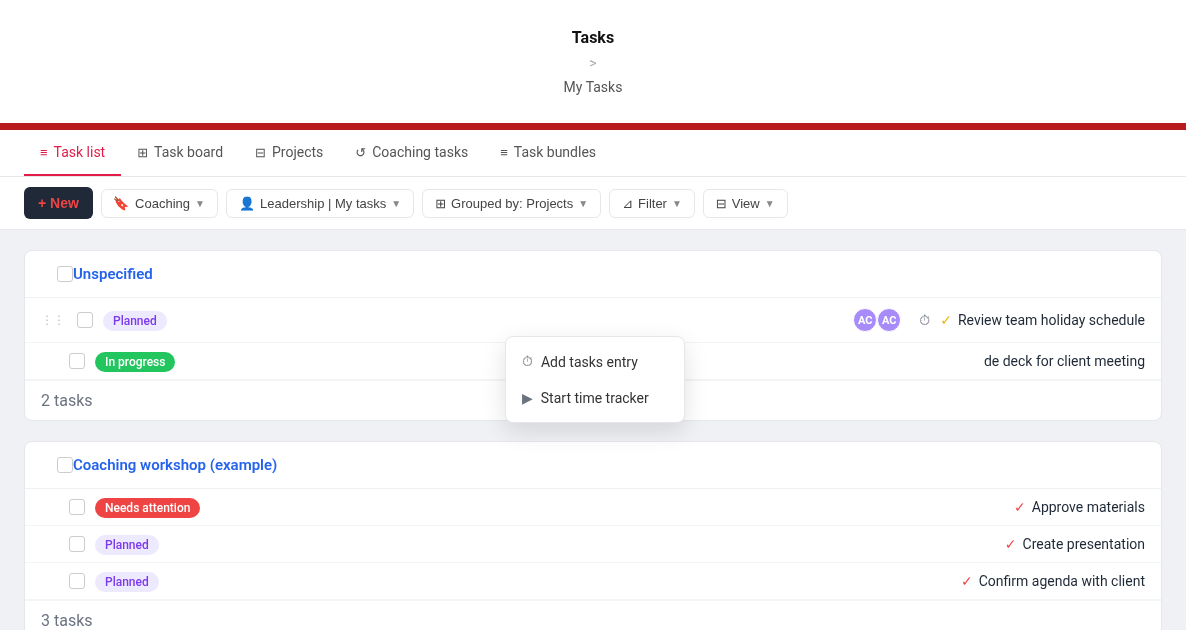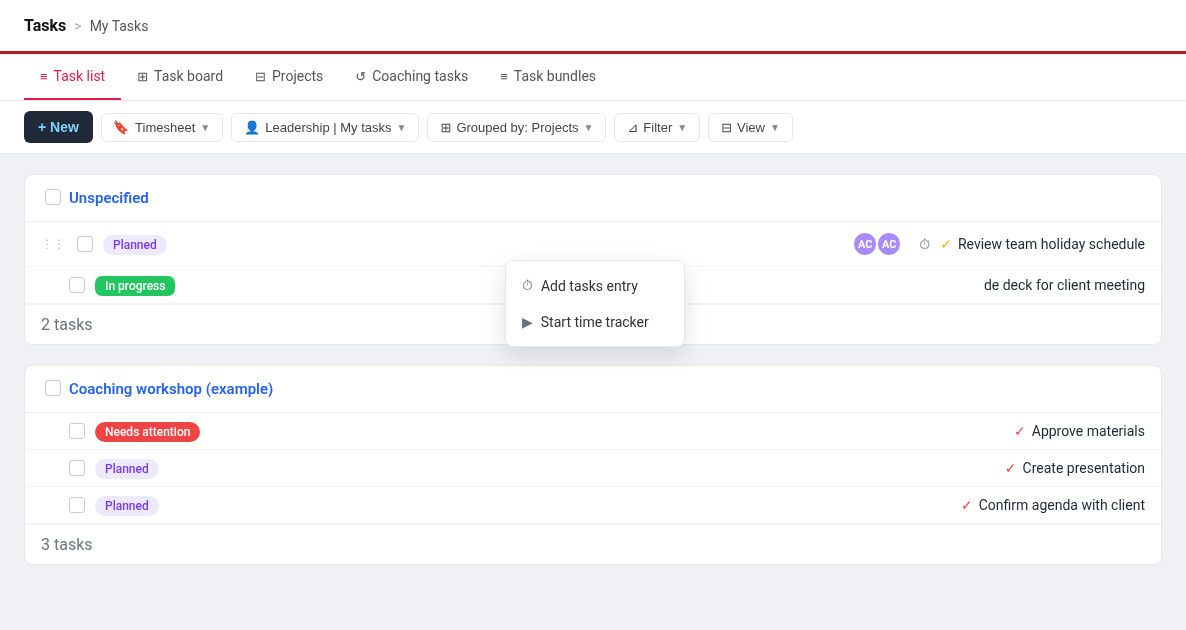--- a/index.html
+++ b/index.html
@@ -4,25 +4,26 @@
   <style>
     * { box-sizing: border-box; margin: 0; padding: 0; }
     body {
       font-family: -apple-system, BlinkMacSystemFont, 'Segoe UI', Roboto, sans-serif;
       background: #f0f1f5;
       font-size: 14px;
       color: #333;
     }
     .top-bar {
       background: #fff;
-      padding: 16px 24px;
-      border-bottom: 3px solid #b91c1c;
+      padding: 28px 24px;
+      border-bottom: 7px solid #b91c1c;
       display: flex;
       align-items: center;
       gap: 8px;
+      flex-direction: column;
     }
     .top-bar-title {
       font-weight: 700;
       font-size: 16px;
       color: #111;
     }
     .top-bar-sep {
       color: #aaa;
       font-size: 14px;
     }
@@ -60,21 +61,21 @@
     .toolbar {
       background: #fff;
       padding: 10px 24px;
       display: flex;
       align-items: center;
       gap: 8px;
       border-bottom: 1px solid #e5e7eb;
     }
     .btn-new {
       background: #1f2937;
-      color: #7dd3fc;
+      color: #ef4444;
       border: none;
       border-radius: 6px;
       padding: 8px 14px;
       font-size: 14px;
       font-weight: 600;
       cursor: pointer;
       display: flex;
       align-items: center;
       gap: 4px;
     }
@@ -98,22 +99,22 @@
     .group {
       background: #fff;
       border-radius: 8px;
       margin-bottom: 20px;
       border: 1px solid #e5e7eb;
       overflow: visible;
       position: relative;
     }
     .group-header {
       display: flex;
-      gap: 8px;
-      padding: 14px 20px;
+      align-items: center;
+      padding: 14px 32px;
       border-bottom: 1px solid #f0f1f5;
     }
     .group-title {
       font-size: 15px;
       font-weight: 600;
       color: #2563eb;
       cursor: pointer;
     }
     .group-check {
       width: 16px;
@@ -154,21 +155,20 @@
       white-space: nowrap;
       margin-top: 12px;
     }
     .badge-planned {
       background: #ede9fe;
       color: #7c3aed;
     }
     .badge-inprogress {
       background: #22c55e;
       color: #fff;
-      border-radius: 7px;
     }
     .badge-needs-attention {
       background: #ef4444;
       color: #fff;
     }
     .avatars {
       display: flex;
       gap: -4px;
       margin-left: auto;
       margin-right: 8px;
@@ -270,21 +270,21 @@
   <div class="tab">
     <span class="tab-icon">≡</span>
     <span>Task bundles</span>
   </div>
 </div>
 
 <div class="toolbar">
   <button class="btn-new">+ New</button>
   <button class="toolbar-btn">
     <span>🔖</span>
-    <span>Timesheet</span>
+    <span>Coaching</span>
     <span class="chevron-icon">▼</span>
   </button>
   <button class="toolbar-btn">
     <span>👤</span>
     <span>Leadership | My tasks</span>
     <span class="chevron-icon">▼</span>
   </button>
   <button class="toolbar-btn">
     <span>⊞</span>
     <span>Grouped by: Projects</span>

